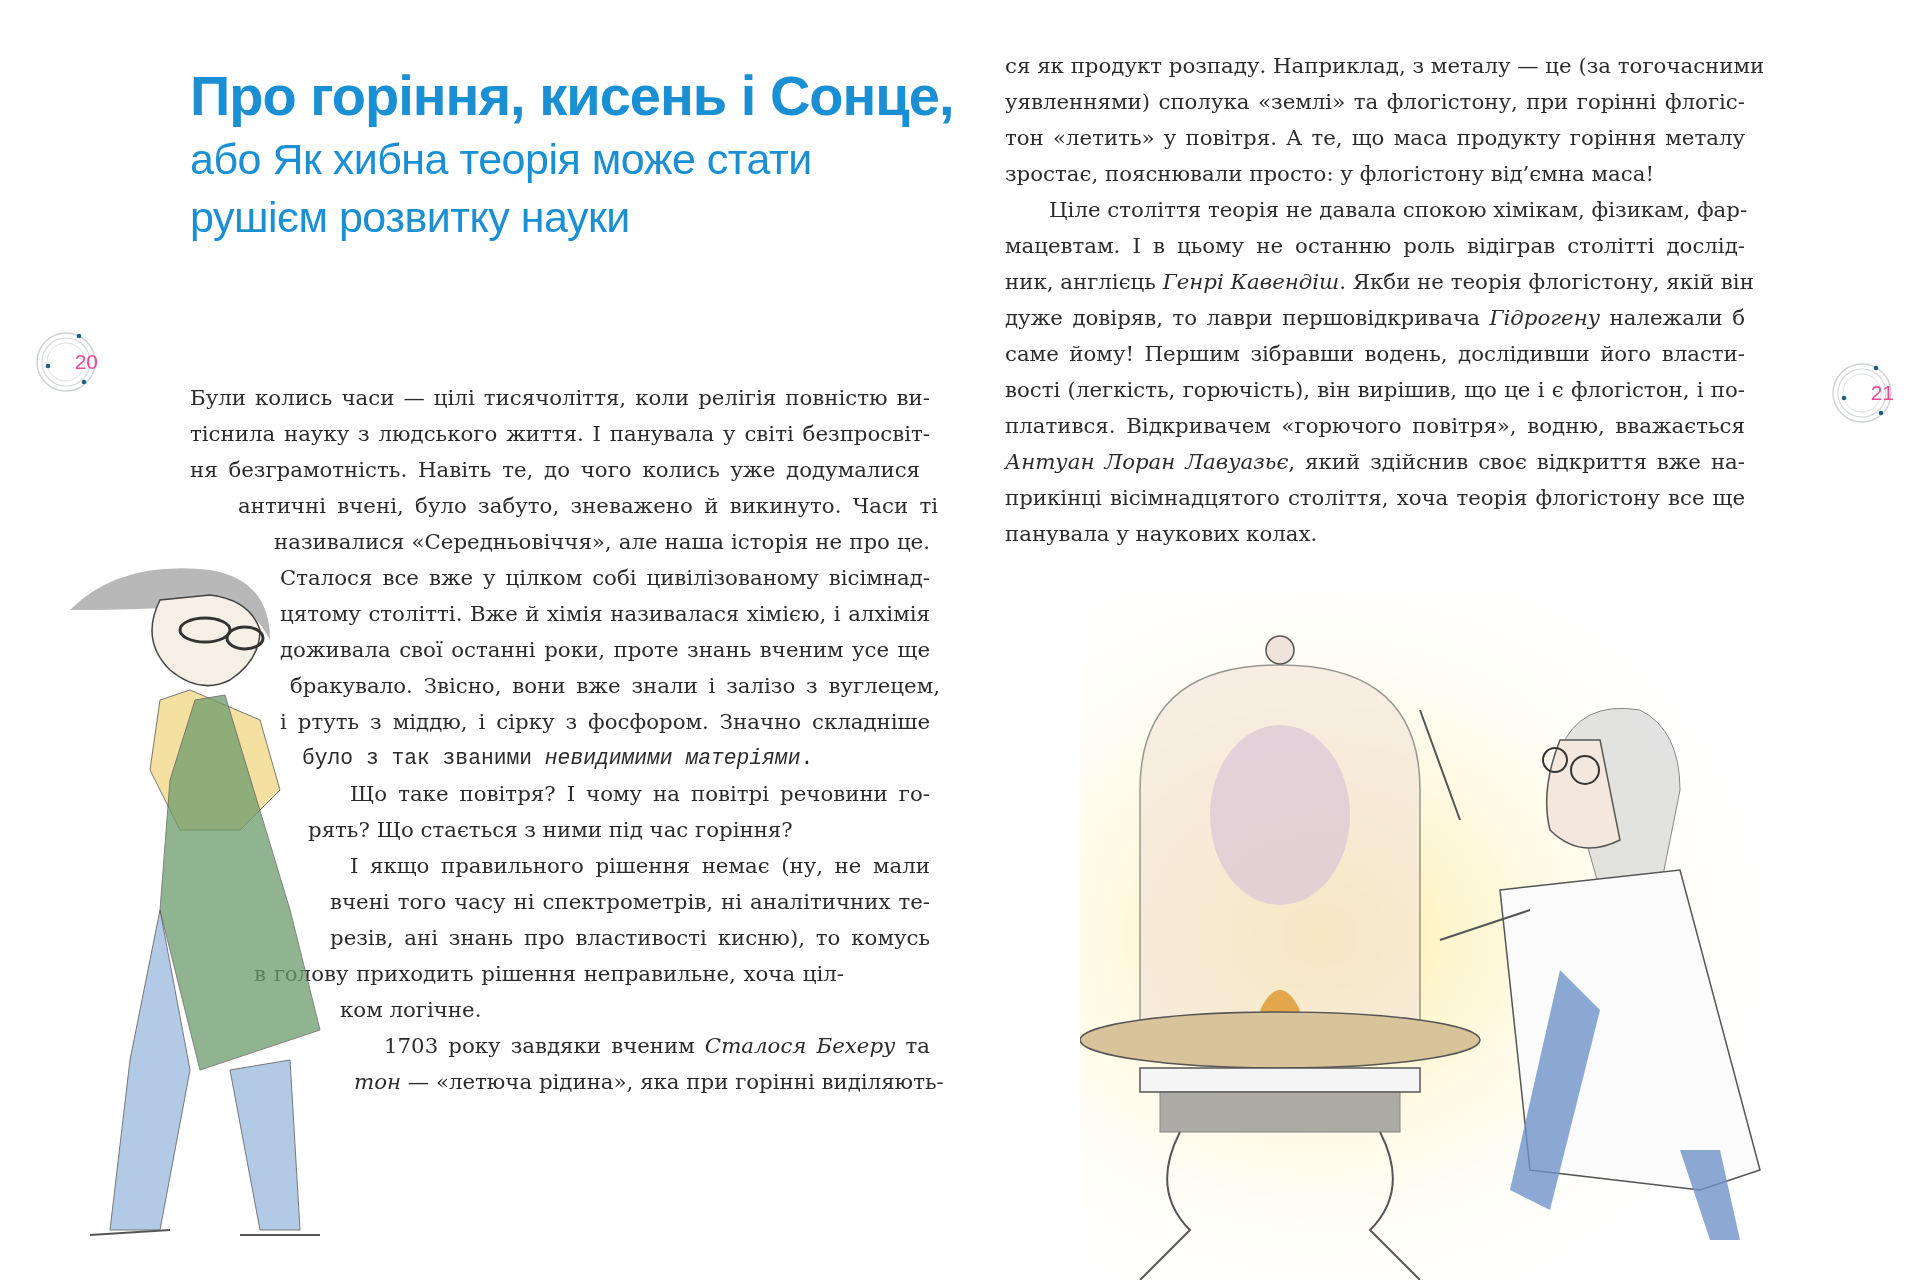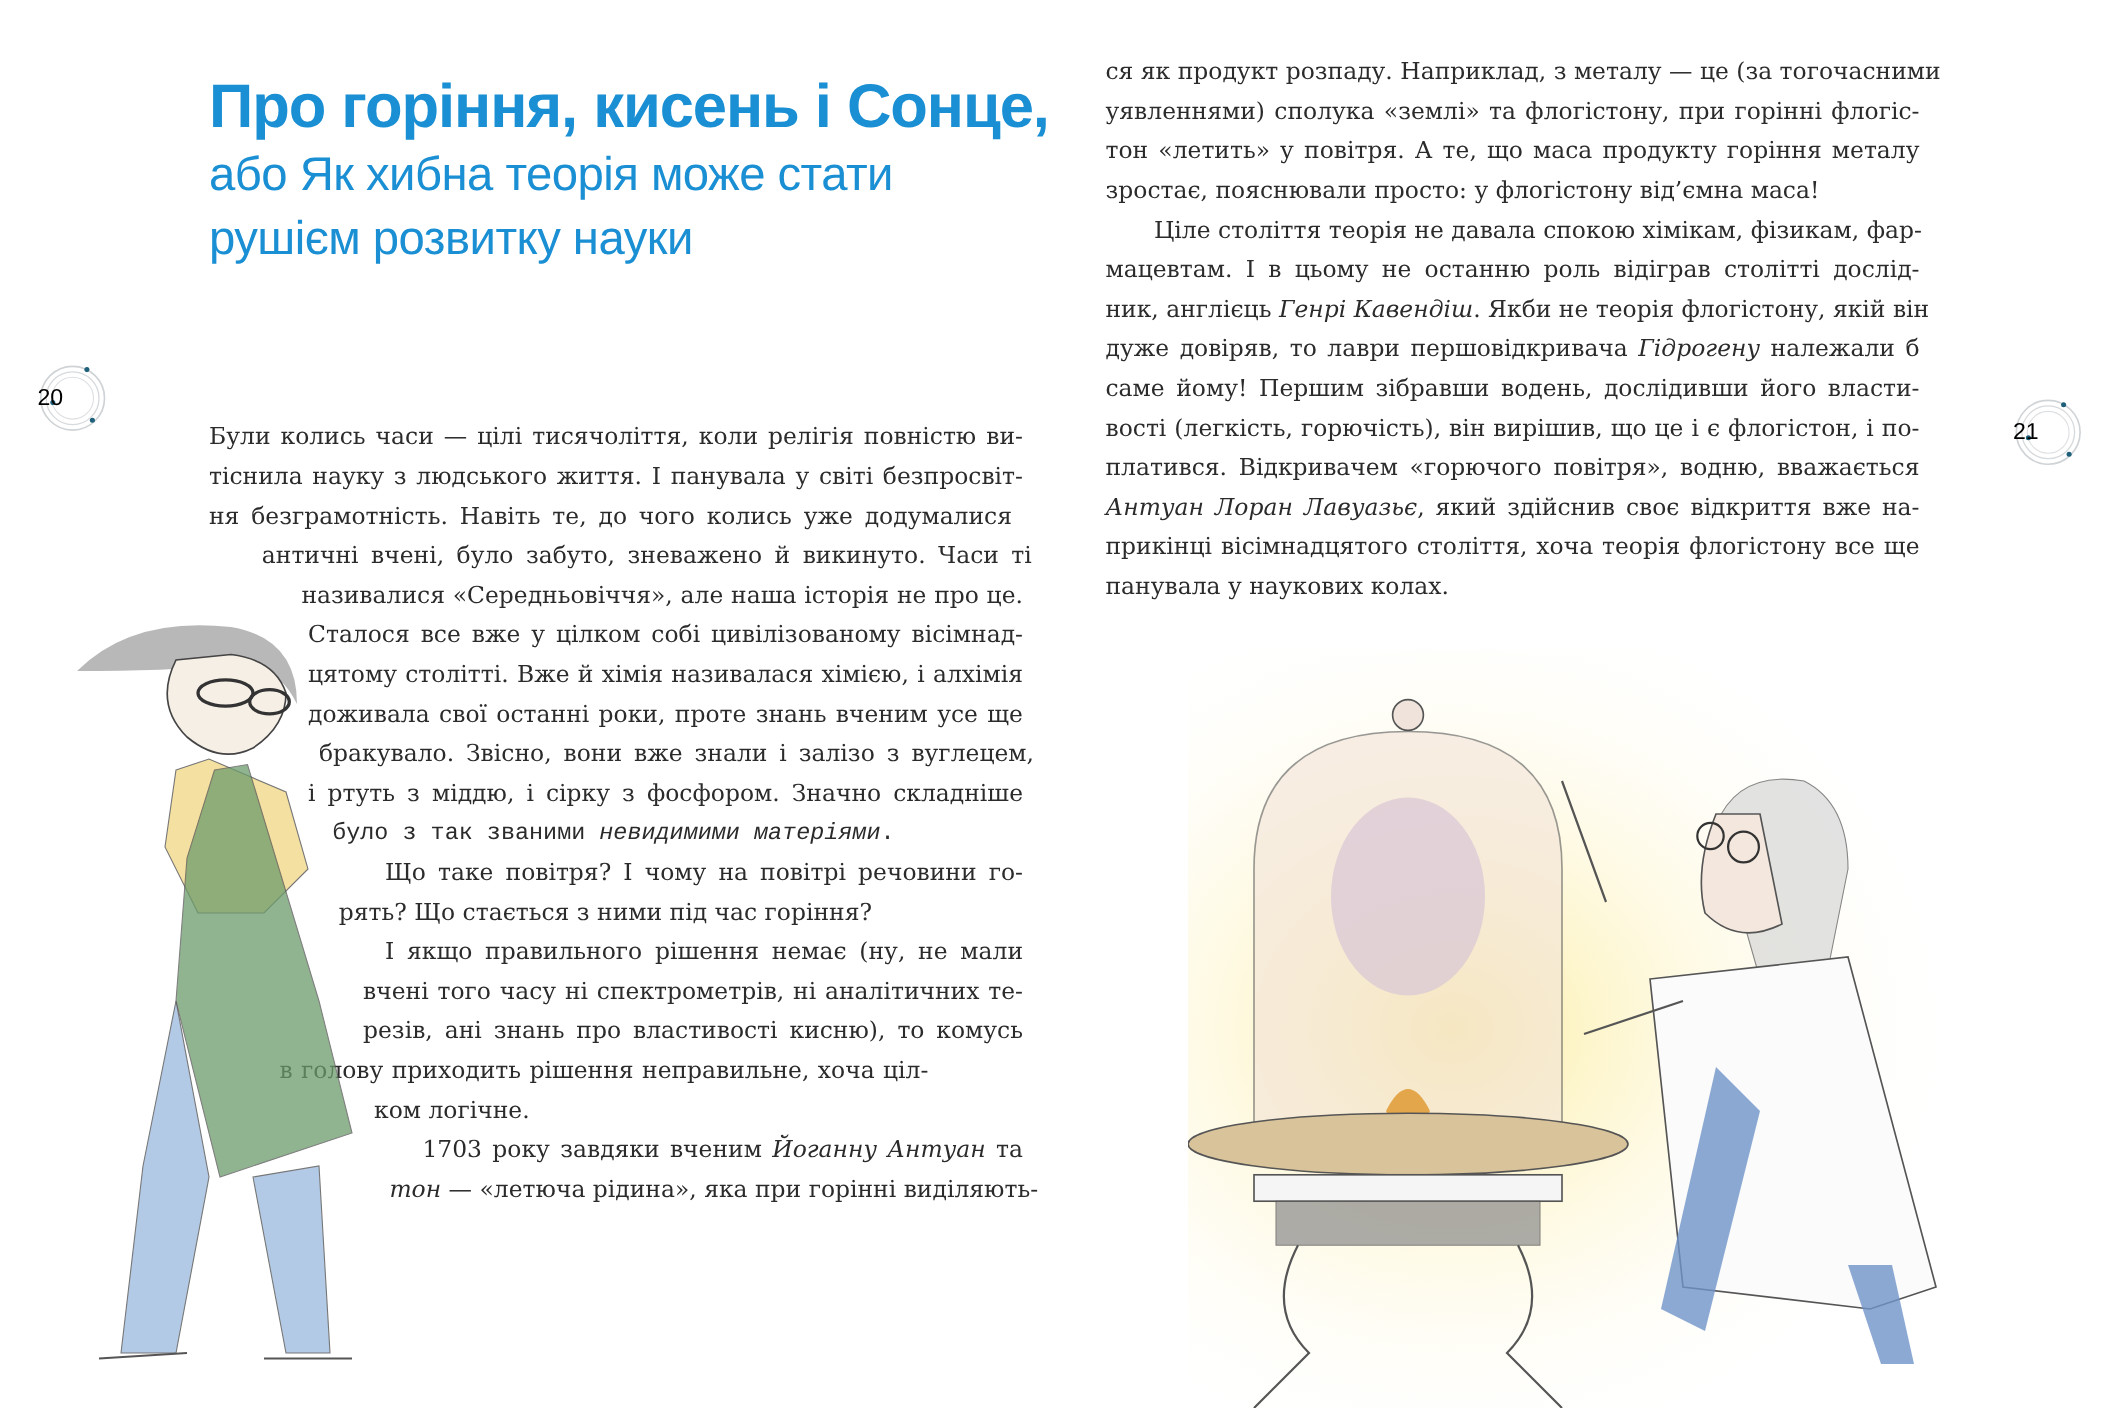--- a/index.html
+++ b/index.html
@@ -6,22 +6,22 @@
   body { width:1920px; height:1286px; background:#ffffff; position:relative; overflow:hidden;
          font-family:"DejaVu Serif", serif; color:#2a2a2a; }
   .page { position:absolute; top:0; height:1286px; }
   .page-left { left:0; width:960px; }
   .page-right { left:960px; width:960px; }
   .title { position:absolute; left:190px; top:62px; color:#1a8fd3; font-family:"Liberation Sans", sans-serif; }
   .title .t1 { font-size:56px; font-weight:bold; letter-spacing:-1px; line-height:68px; white-space:nowrap; }
   .title .t2 { font-size:43px; line-height:58px; white-space:nowrap; letter-spacing:-0.5px; }
   .pnum { position:absolute; width:64px; height:64px; }
   .pnum svg { position:absolute; left:0; top:0; }
-  .pnum span { position:absolute; left:0; top:0; width:64px; height:64px; line-height:64px; text-align:left;
-               font-family:"Liberation Sans", sans-serif; font-size:21px; color:#000000; }
+  .pnum span { position:absolute; left:0; top:0; width:64px; height:64px; line-height:64px; text-align:right;
+               font-family:"Liberation Sans", sans-serif; font-size:21px; color:#ec4899; }
   .text { position:absolute; font-size:21.3px; line-height:36px; color:#2b2b2b; }
   .text .ln { display:block; white-space:nowrap; text-align:justify; text-align-last:justify; }
   .text .ln.last { text-align-last:left; }
   .text i { font-style:italic; }
   .illus { position:absolute; }
 </style>
 </head>
 <body>
 
 <div class="page page-left">
@@ -55,21 +55,21 @@
     <span class="ln" style="margin-left:100px; width:650px;">бракувало. Звісно, вони вже знали і залізо з вуглецем,</span>
     <span class="ln" style="margin-left:90px; width:650px;">і ртуть з міддю, і сірку з фосфором. Значно складніше</span>
     <span class="ln last" style="margin-left:112px;font-family:Liberation Mono, monospace;"><span>було з так званими </span><i>невидимими матеріями</i><span>.</span></span>
     <span class="ln" style="margin-left:160px; width:580px;">Що таке повітря? І чому на повітрі речовини го-</span>
     <span class="ln last" style="margin-left:118px;">рять? Що стається з ними під час горіння?</span>
     <span class="ln" style="margin-left:160px; width:580px;">І якщо правильного рішення немає (ну, не мали</span>
     <span class="ln" style="margin-left:140px; width:600px;">вчені того часу ні спектрометрів, ні аналітичних те-</span>
     <span class="ln" style="margin-left:140px; width:600px;">резів, ані знань про властивості кисню), то комусь</span>
     <span class="ln" style="margin-left:64px; width:590px;">в голову приходить рішення неправильне, хоча ціл-</span>
     <span class="ln last" style="margin-left:150px;">ком логічне.</span>
-    <span class="ln" style="margin-left:194px; width:546px;"><span>1703 року завдяки вченим </span><i>Йоганну Антуан</i><span> та</span></span>
+    <span class="ln" style="margin-left:194px; width:546px;"><span>1703 року завдяки вченим </span><i>Сталося Бехеру</i><span> та</span></span>
     <span class="ln" style="margin-left:164px; width:576px;"><i>тон</i><span> — «летюча рідина», яка при горінні виділяють-</span></span>
   </div>
 
   <svg class="illus" style="left:30px; top:530px;" width="320" height="720" viewBox="0 0 320 720">
     <path d="M40 80 Q90 30 180 40 Q240 50 240 110 Q220 70 180 75 Q120 80 40 80 Z" fill="#9a9a9a" opacity="0.7"></path>
     <path d="M130 70 Q110 110 140 140 Q170 165 200 150 Q230 130 230 100 Q220 70 180 65 Z" fill="#f6efe6" stroke="#444" stroke-width="1.5"></path>
     <ellipse cx="175" cy="100" rx="25" ry="12" fill="none" stroke="#333" stroke-width="3"></ellipse>
     <ellipse cx="215" cy="108" rx="18" ry="11" fill="none" stroke="#333" stroke-width="3"></ellipse>
     <path d="M130 170 L160 160 L230 190 L250 260 L210 300 L150 300 L120 240 Z" fill="#f2d98a" opacity="0.8" stroke="#555" stroke-width="1"></path>
     <path d="M165 170 L195 165 L260 380 L290 500 L170 540 L130 380 L140 250 Z" fill="#6c9c6c" opacity="0.75" stroke="#555" stroke-width="1"></path>

